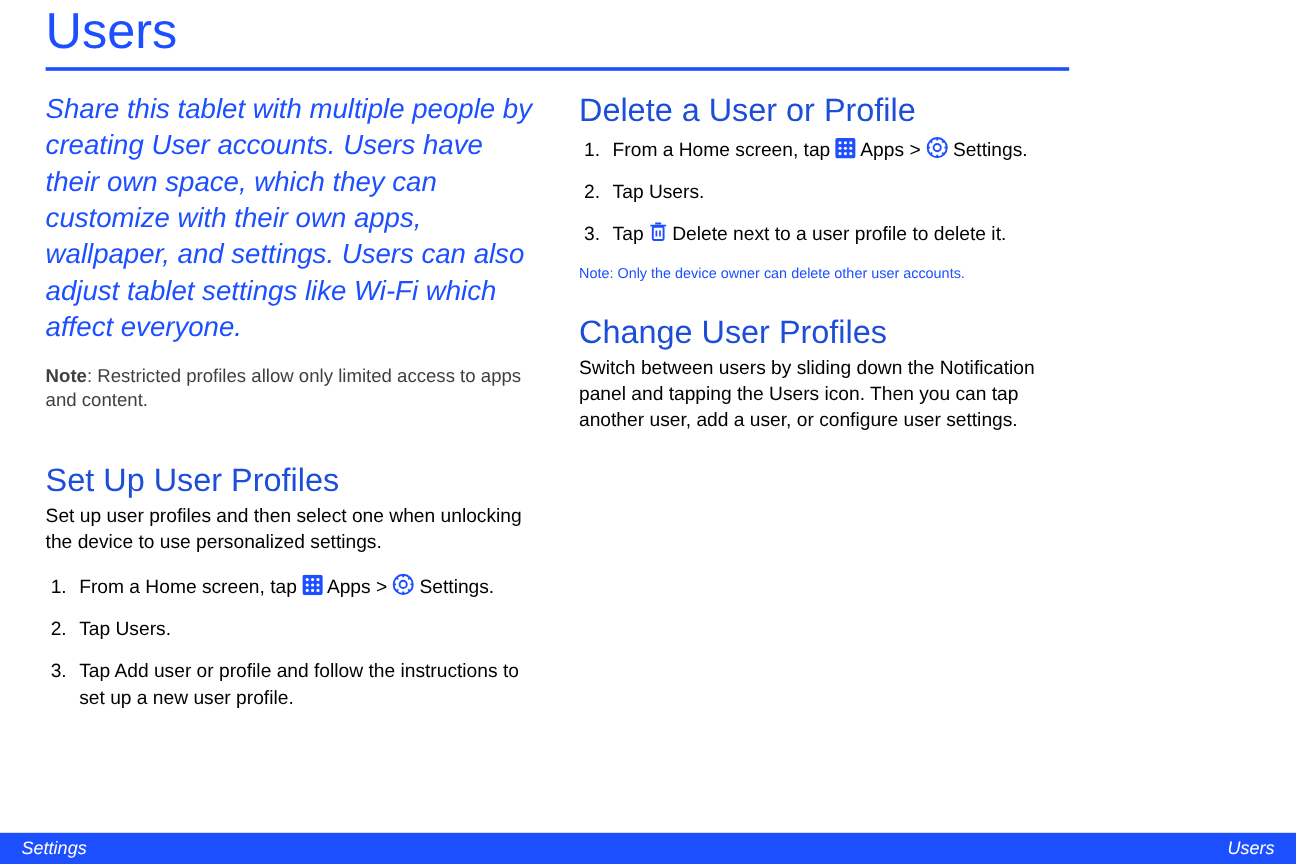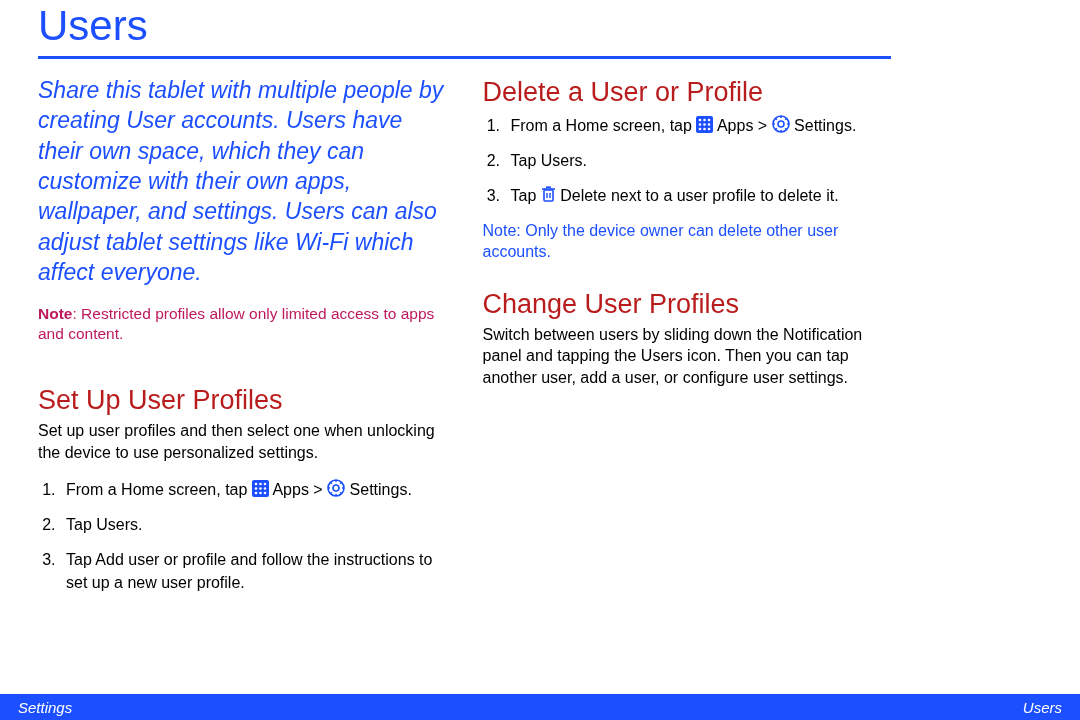--- a/index.html
+++ b/index.html
@@ -3,27 +3,27 @@
 <meta charset="utf-8">
 <style>
   * { box-sizing: border-box; margin: 0; padding: 0; }
   html, body { width: 1080px; height: 720px; font-family: Arial, Helvetica, sans-serif; background: #fff; color: #000; }
   .page { width: 929px; height: 720px; position: relative; padding: 0 38px; }
   .title { font-size: 42px; color: #1c4fff; font-weight: 400; padding-top: 2px; padding-bottom: 6px; }
   .hr { border: none; border-top: 3px solid #1c4fff; margin-bottom: 16px; }
   .cols { display: flex; gap: 36px; }
   .col { flex: 1; min-width: 0; }
   .intro { color: #1c4fff; font-style: italic; font-size: 23px; line-height: 1.32; margin-bottom: 16px; }
-  .note-top { color: #be185d; font-size: 15.5px; line-height: 1.35; margin-bottom: 40px; }
+  .note-top { color: #404040; font-size: 15.5px; line-height: 1.35; margin-bottom: 40px; }
   .note-top b { font-weight: 700; }
-  .h2 { color: #b91c1c; font-size: 27px; font-weight: 400; margin-bottom: 4px; }
+  .h2 { color: #1d4ed8; font-size: 27px; font-weight: 400; margin-bottom: 4px; }
   .body { font-size: 16px; line-height: 1.35; margin-bottom: 14px; }
   ol { list-style: decimal; padding-left: 22px; }
   ol li { font-size: 16px; line-height: 1.45; margin-bottom: 12px; padding-left: 6px; }
-  .note-inline { color: #1c4fff; font-size: 16px; line-height: 1.35; margin-top: 4px; margin-bottom: 26px; }
+  .note-inline { color: #1c4fff; font-size: 12px; line-height: 1.35; margin-top: 4px; margin-bottom: 26px; }
   .footer { position: absolute; left: 0; bottom: 0; width: 1080px; height: 26px; background: #1c4fff; color: #fff; display: flex; align-items: center; justify-content: space-between; padding: 0 18px; font-size: 15px; font-style: italic; }
   .footer .center { position: absolute; left: 0; right: 0; text-align: center; font-style: normal; }
   .icon { display: inline-block; vertical-align: -2px; }
   svg { display: block; }
   b { font-weight: 400; }
 </style>
 </head>
 <body>
 
 <div class="page">

